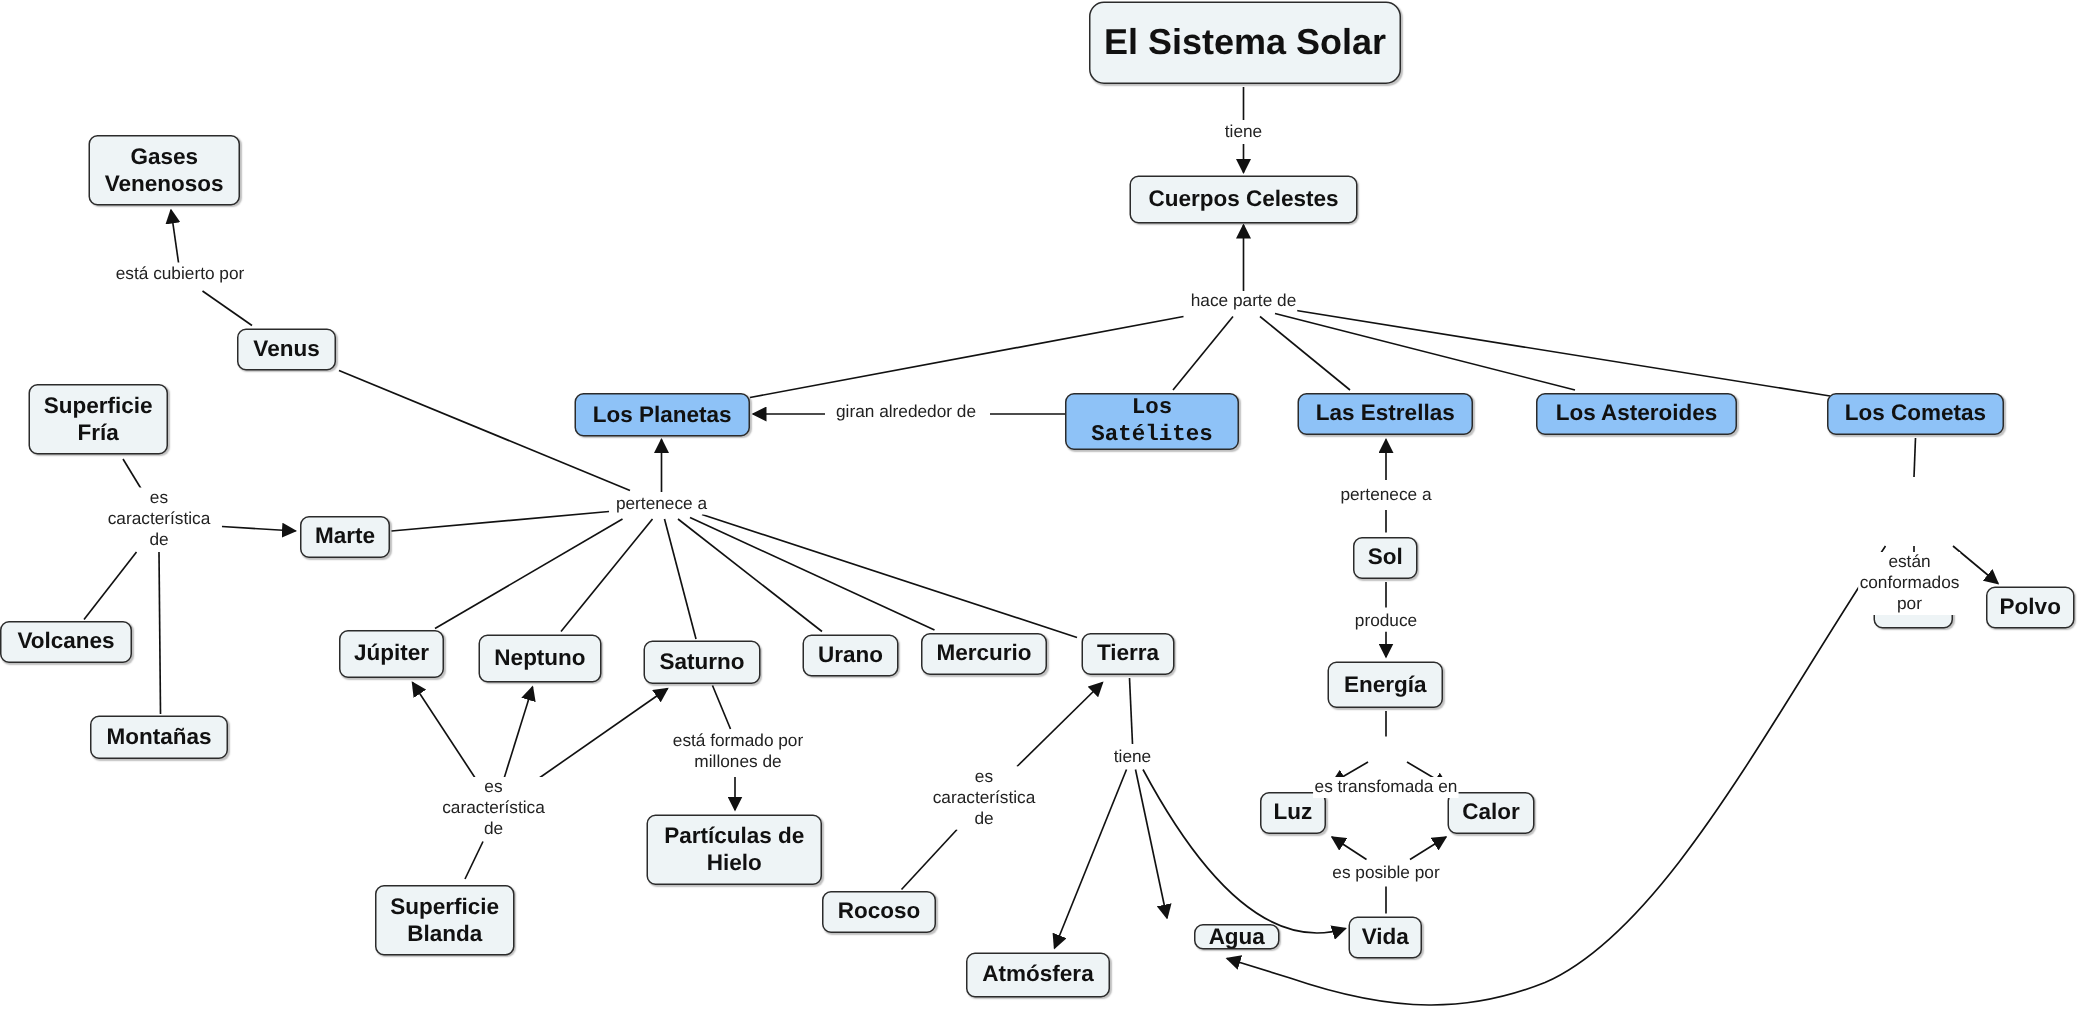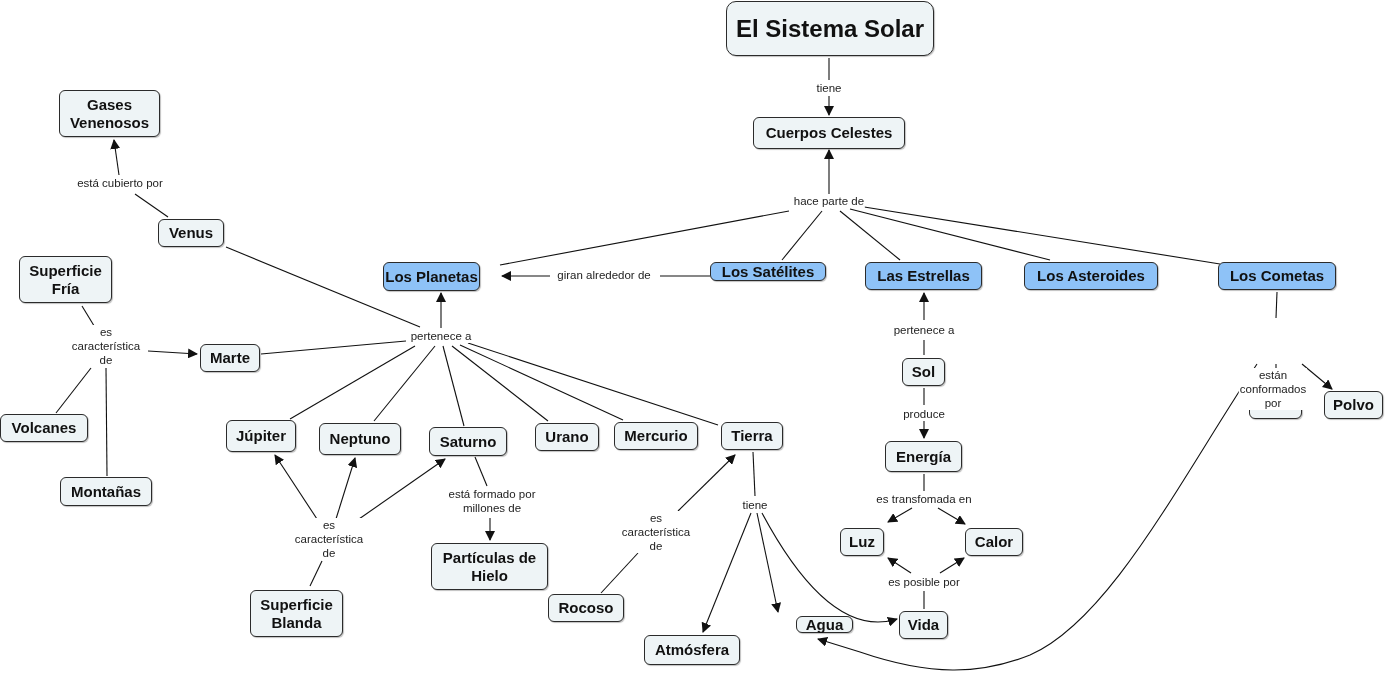--- a/index.html
+++ b/index.html
@@ -91,22 +91,22 @@
     <line x1="1277" y1="292" x2="1276" y2="318"></line>
     <line x1="1276" y1="364" x2="1276" y2="388" marker-end="url(#arr)"></line>
     <line x1="1302" y1="364" x2="1332" y2="389" marker-end="url(#arr)"></line>
     <path d="M1257,364 C1180,480 1110,620 1030,655 C980,675 930,676 860,652 L818,639" marker-end="url(#arr)"></path>
   </g>
 </svg>
 
 <div class="node title" style="left:726px;top:1px;width:208px;height:55px;">El Sistema Solar</div>
 <div class="node" style="left:753px;top:117px;width:152px;height:32px;">Cuerpos Celestes</div>
 
-<div class="node blue" style="left:383px;top:262px;width:97px;height:29px;">Los Planetas</div>
-<div class="node blue" style="left:710px;top:262px;width:116px;height:19px;">Los Satélites</div>
+<div class="node blue" style="left:383px;top:262px;width:117px;height:29px;">Los Planetas</div>
+<div class="node blue" style="left:710px;top:262px;width:116px;height:38px;font-family:Liberation Mono, monospace;">Los Satélites</div>
 <div class="node blue" style="left:865px;top:262px;width:117px;height:28px;">Las Estrellas</div>
 <div class="node blue" style="left:1024px;top:262px;width:134px;height:28px;">Los Asteroides</div>
 <div class="node blue" style="left:1218px;top:262px;width:118px;height:28px;">Los Cometas</div>
 
 <div class="node" style="left:59px;top:90px;width:101px;height:47px;">Gases
 Venenosos</div>
 <div class="node" style="left:158px;top:219px;width:66px;height:28px;">Venus</div>
 <div class="node" style="left:19px;top:256px;width:93px;height:47px;">Superficie
 Fría</div>
 <div class="node" style="left:200px;top:344px;width:60px;height:28px;">Marte</div>
@@ -148,17 +148,17 @@
 característica
 de</div>
 <div class="lbl" style="left:492px;top:501px;">está formado por
 millones de</div>
 <div class="lbl" style="left:656px;top:532px;">es
 característica
 de</div>
 <div class="lbl" style="left:755px;top:505px;">tiene</div>
 <div class="lbl" style="left:924px;top:330px;">pertenece a</div>
 <div class="lbl" style="left:924px;top:414px;">produce</div>
-<div class="lbl" style="left:924px;top:499px;">es transfomada en</div>
+<div class="lbl" style="left:924px;top:525px;">es transfomada en</div>
 <div class="lbl" style="left:924px;top:582px;">es posible por</div>
 <div class="lbl" style="left:1273px;top:341px;margin-top:48px;">están
 conformados
 por</div>
 
 </body></html>

